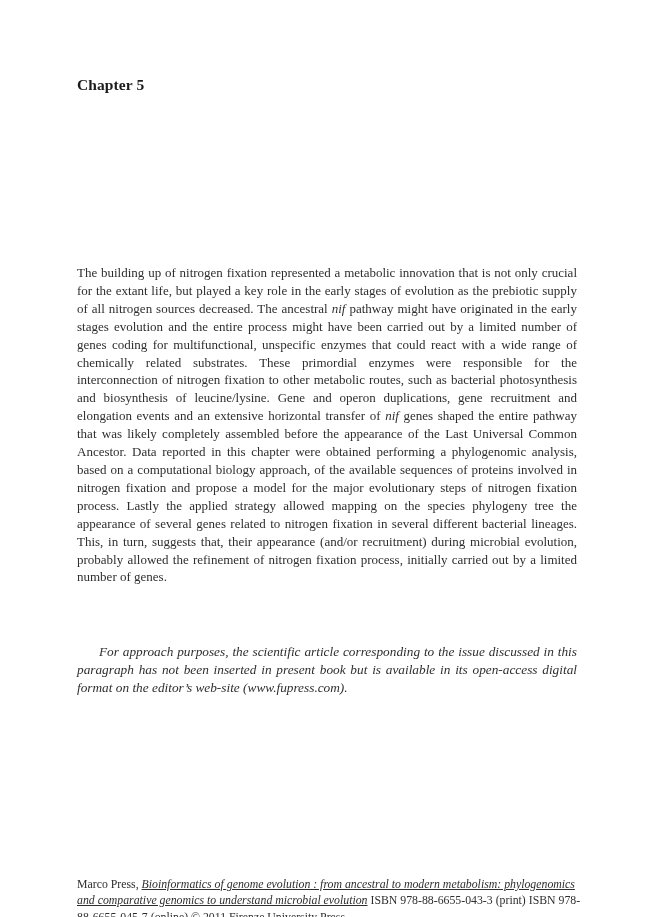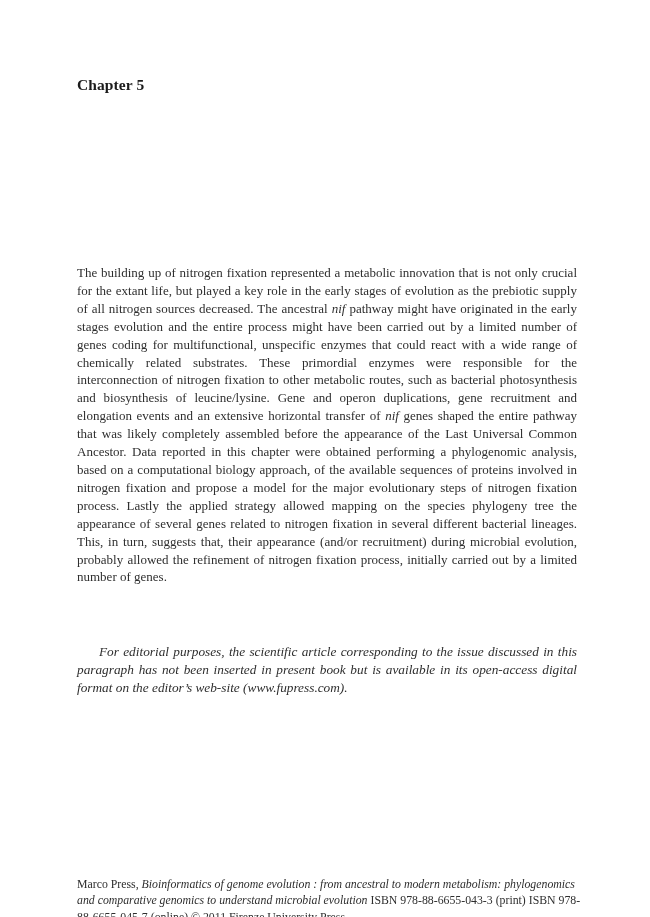--- a/index.html
+++ b/index.html
@@ -52,30 +52,30 @@
   }
   .imprint {
     position: absolute;
     left: 77px;
     top: 864px;
     width: 508px;
     font-size: 11.8px;
     line-height: 16.4px;
     color: #2e2e2e;
   }
-  .imprint .ital { font-style: italic; }
+  .imprint .ital { font-style: italic; text-decoration: underline; }
 </style>
 </head>
 <body>
 
 <div class="page">
 
   <div class="chapter-heading">
     <div>Chapter 5</div>
   </div>
 
   <p class="abstract"><span>The building up of nitrogen fixation represented a metabolic innovation that is not only crucial for the extant life, but played a key role in the early stages of evolution as the prebiotic supply of all nitrogen sources decreased. The ancestral </span><span class="ital">nif</span><span> pathway might have originated in the early stages evolution and the entire process might have been carried out by a limited number of genes coding for multifunctional, unspecific enzymes that could react with a wide range of chemically related substrates. These primordial enzymes were responsible for the interconnection of nitrogen fixation to other metabolic routes, such as bacterial photosynthesis and biosynthesis of leucine/lysine. Gene and operon duplications, gene recruitment and elongation events and an extensive horizontal transfer of </span><span class="ital">nif</span><span> genes shaped the entire pathway that was likely completely assembled before the appearance of the Last Universal Common Ancestor. Data reported in this chapter were obtained performing a phylogenomic analysis, based on a computational biology approach, of the available sequences of proteins involved in nitrogen fixation and propose a model for the major evolutionary steps of nitrogen fixation process. Lastly the applied strategy allowed mapping on the species phylogeny tree the appearance of several genes related to nitrogen fixation in several different bacterial lineages. This, in turn, suggests that, their appearance (and/or recruitment) during microbial evolution, probably allowed the refinement of nitrogen fixation process, initially carried out by a limited number of genes.</span></p>
 
-  <p class="editorial-note">For editorial purposes, the scientific article corresponding to the issue discussed in this paragraph has not been inserted in present book but is available in its open-access digital format on the editor’s web-site (www.fupress.com).</p>
+  <p class="editorial-note">For approach purposes, the scientific article corresponding to the issue discussed in this paragraph has not been inserted in present book but is available in its open-access digital format on the editor’s web-site (www.fupress.com).</p>
 
   <p class="imprint"><span>Marco Press, </span><span class="ital">Bioinformatics of genome evolution : from ancestral to modern metabolism: phylogenomics and comparative genomics to understand microbial evolution</span><span> ISBN 978-88-6655-043-3 (print) ISBN 978-88-6655-045-7 (online) © 2011 Firenze University Press</span></p>
 
 </div>
 
 </body></html>

